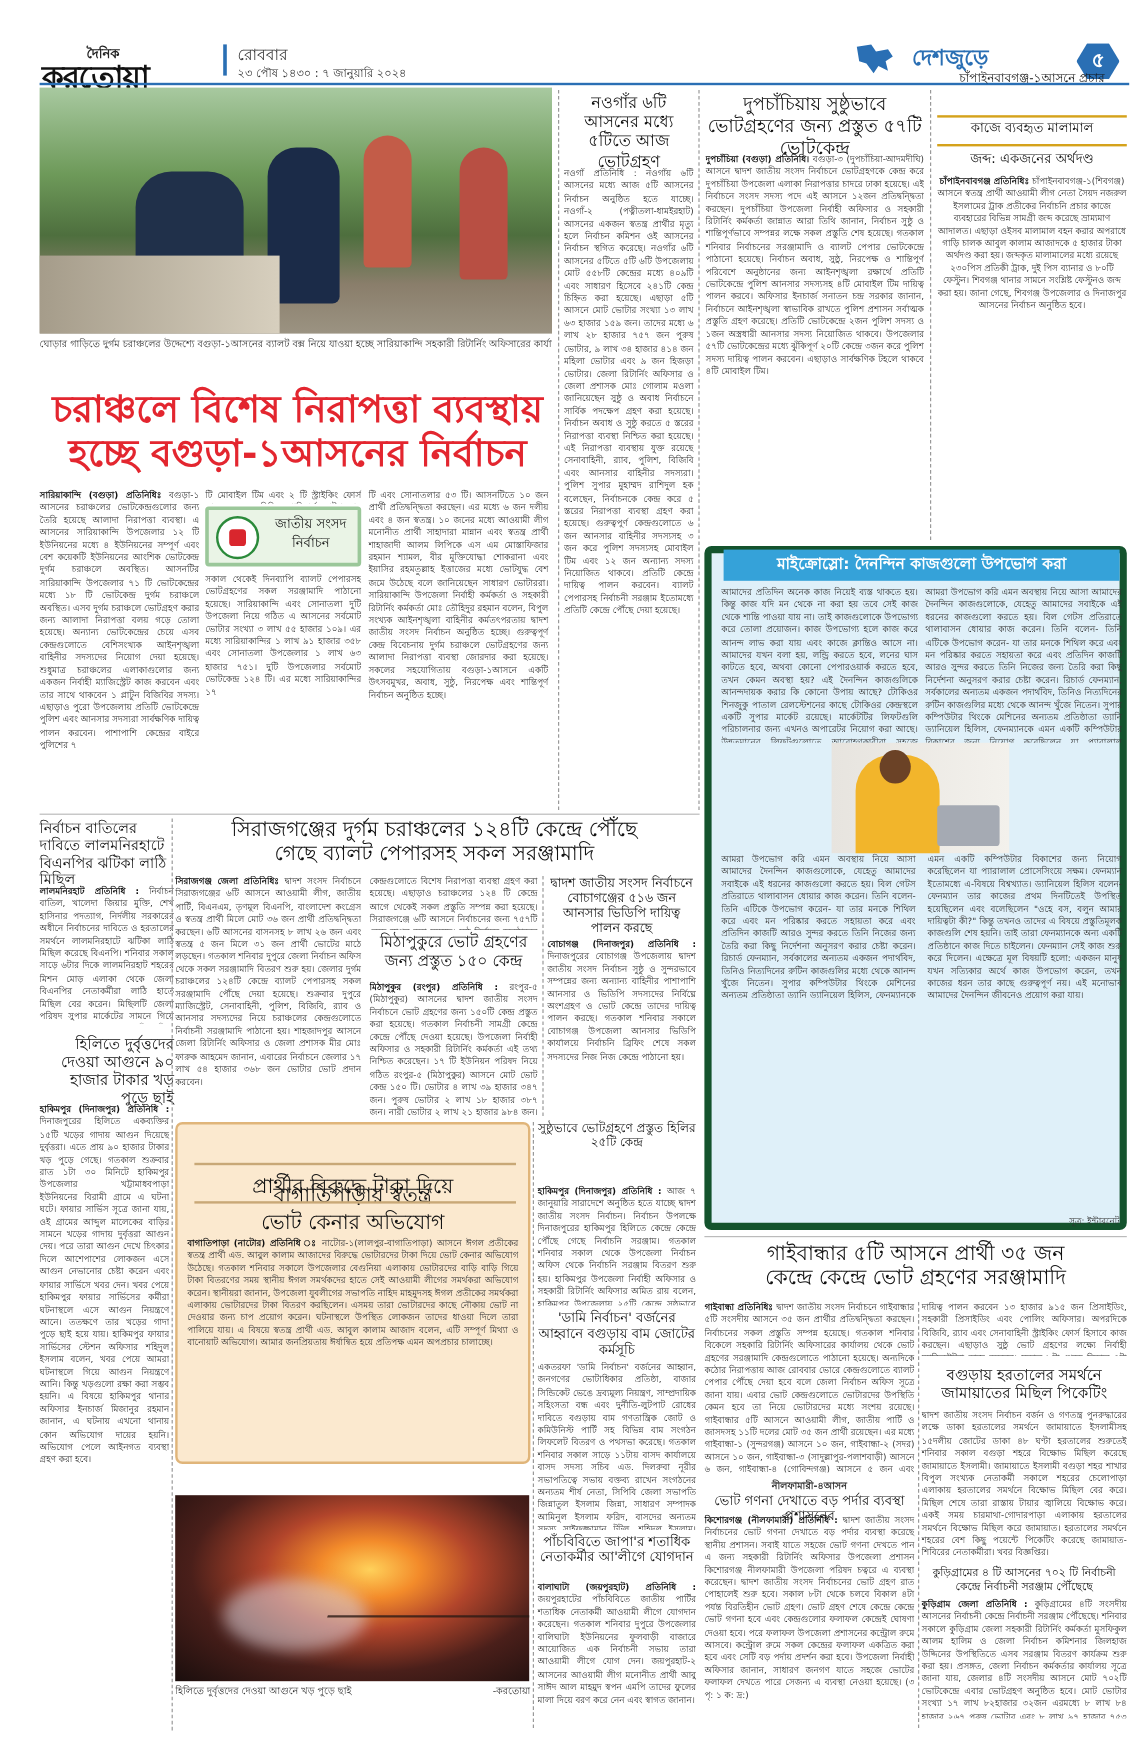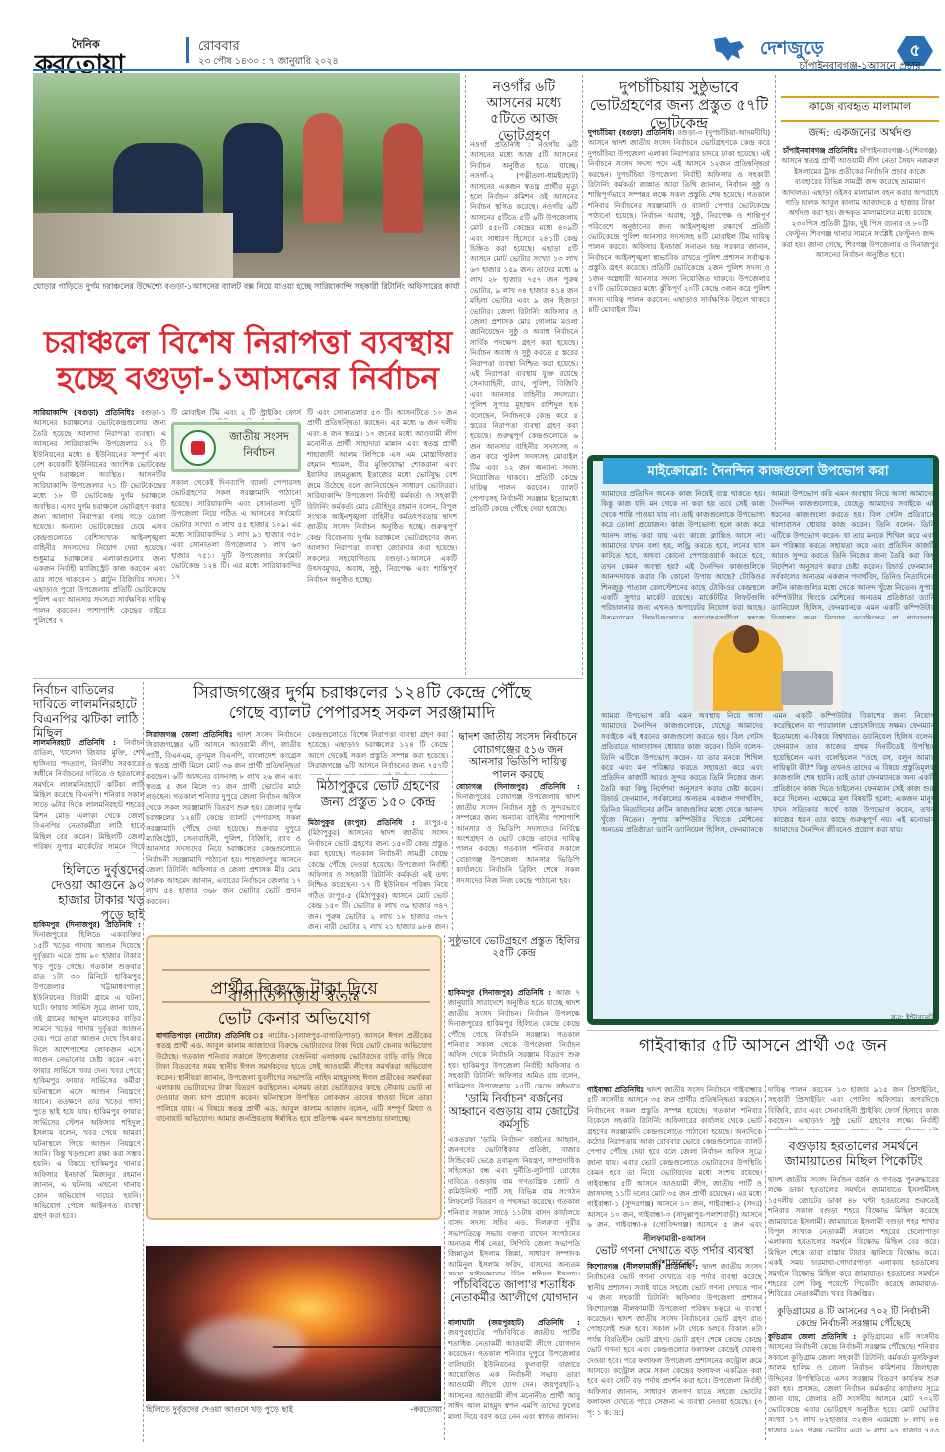--- a/index.html
+++ b/index.html
@@ -199,20 +199,21 @@
 <div class="photo photo-fire">
   <div class="smoke"></div>
   <div class="twigs"></div>
 </div>
 <div class="caption" style="left:146px;top:1403px;width:220px;">হিলিতে দুর্বৃত্তদের দেওয়া আগুনে খড় পুড়ে ছাই</div>
 <div class="caption" style="left:400px;top:1403px;width:42px;text-align:right;">-করতোয়া</div>
 
 <div class="hrule" style="left:587px;top:1030px;width:352px;"></div>
 <div class="head" style="left:587px;top:1035px;width:352px;font-size:17px;">
   <div>গাইবান্ধার ৫টি আসনে প্রার্থী ৩৫ জন</div>
+  <div>কেন্দ্রে কেন্দ্রে ভোট গ্রহণের সরঞ্জামাদি</div>
 </div>
 <div class="body" style="left:587px;top:1085px;width:175px;height:142px;">
   <b>গাইবান্ধা প্রতিনিধিঃ</b> <span>দ্বাদশ জাতীয় সংসদ নির্বাচনে গাইবান্ধার ৫টি সংসদীয় আসনে ৩৫ জন প্রার্থীর প্রতিদ্বন্দ্বিতা করছেন। নির্বাচনের সকল প্রস্তুতি সম্পন্ন হয়েছে। গতকাল শনিবার বিকেলে সহকারি রিটার্নিং অফিসারের কার্যালয় থেকে ভোট গ্রহণের সরঞ্জামাদি কেন্দ্রগুলোতে পাঠানো হয়েছে। অন্যদিকে কঠোর নিরাপত্তায় আজ রোববার ভোরে কেন্দ্রগুলোতে ব্যালট পেপার পৌঁছে দেয়া হবে বলে জেলা নির্বাচন অফিস সূত্রে জানা যায়। এবার ভোট কেন্দ্রগুলোতে ভোটারদের উপস্থিতি কেমন হবে তা নিয়ে ভোটারদের মধ্যে সংশয় রয়েছে। গাইবান্ধার ৫টি আসনে আওয়ামী লীগ, জাতীয় পার্টি ও জাসদসহ ১১টি দলের মোট ৩৫ জন প্রার্থী রয়েছেন। এর মধ্যে গাইবান্ধা-১ (সুন্দরগঞ্জ) আসনে ১০ জন, গাইবান্ধা-২ (সদর) আসনে ১০ জন, গাইবান্ধা-৩ (সাদুল্লাপুর-পলাশবাড়ী) আসনে ৬ জন, গাইবান্ধা-৪ (গোবিন্দগঞ্জ) আসনে ৫ জন এবং গাইবান্ধা-৫ (ফুলছড়ি-সাঘাটা) আসনে ৪ জন প্রার্থী প্রতিদ্বন্দ্বিতা করছেন। জেলার ৫টি আসনে মোট ভোটার ২৩ লাখ ৩০ হাজার ২৬৮ জন। ভোট কেন্দ্র ৭৯১টি।</span>
 </div>
 <div class="body" style="left:768px;top:1085px;width:171px;height:45px;">দায়িত্ব পালন করবেন ১৩ হাজার ৯১৫ জন প্রিসাইডিং, সহকারী প্রিসাইডিং এবং পোলিং অফিসার। অপরদিকে বিজিবি, র‌্যাব এবং সেনাবাহিনী স্ট্রাইকিং ফোর্স হিসাবে কাজ করছেন। এছাড়াও সুষ্ঠু ভোট গ্রহণের লক্ষ্যে নির্বাহী ম্যাজিস্ট্রেটরা কাজ করবেন। সকাল ৮টা থেকে বিকাল ৪টা পর্যন্ত বিরতিহীন ভাবে ভোট গ্রহণ চলবে।</div>
 
 <div class="head" style="left:768px;top:1138px;width:171px;font-size:12.5px;">বগুড়ায় হরতালের সমর্থনে জামায়াতের মিছিল পিকেটিং</div>
 <div class="body" style="left:768px;top:1175px;width:171px;height:130px;">দ্বাদশ জাতীয় সংসদ নির্বাচন বর্জন ও গণতন্ত্র পুনরুদ্ধারের লক্ষে ডাকা হরতালের সমর্থনে জামায়াতে ইসলামীসহ ১৫দলীয় জোটের ডাকা ৪৮ ঘণ্টা হরতালের শুরুতেই শনিবার সকাল বগুড়া শহরে বিক্ষোভ মিছিল করেছে জামায়াতে ইসলামী। জামায়াতে ইসলামী বগুড়া শহর শাখার বিপুল সংখ্যক নেতাকর্মী সকালে শহরের চেলোপাড়া এলাকায় হরতালের সমর্থনে বিক্ষোভ মিছিল বের করে। মিছিল শেষে তারা রাস্তায় টায়ার জ্বালিয়ে বিক্ষোভ করে। একই সময় চারমাথা-গোদারপাড়া এলাকায় হরতালের সমর্থনে বিক্ষোভ মিছিল করে জামায়াত। হরতালের সমর্থনে শহরের বেশ কিছু পয়েন্টে পিকেটিং করেছে জামায়াত-শিবিরের নেতাকর্মীরা। খবর বিজ্ঞপ্তির।</div>
 
 <div class="caption" style="left:587px;top:1232px;width:175px;text-align:center;font-weight:bold;">নীলফামারী-৪আসন</div>

